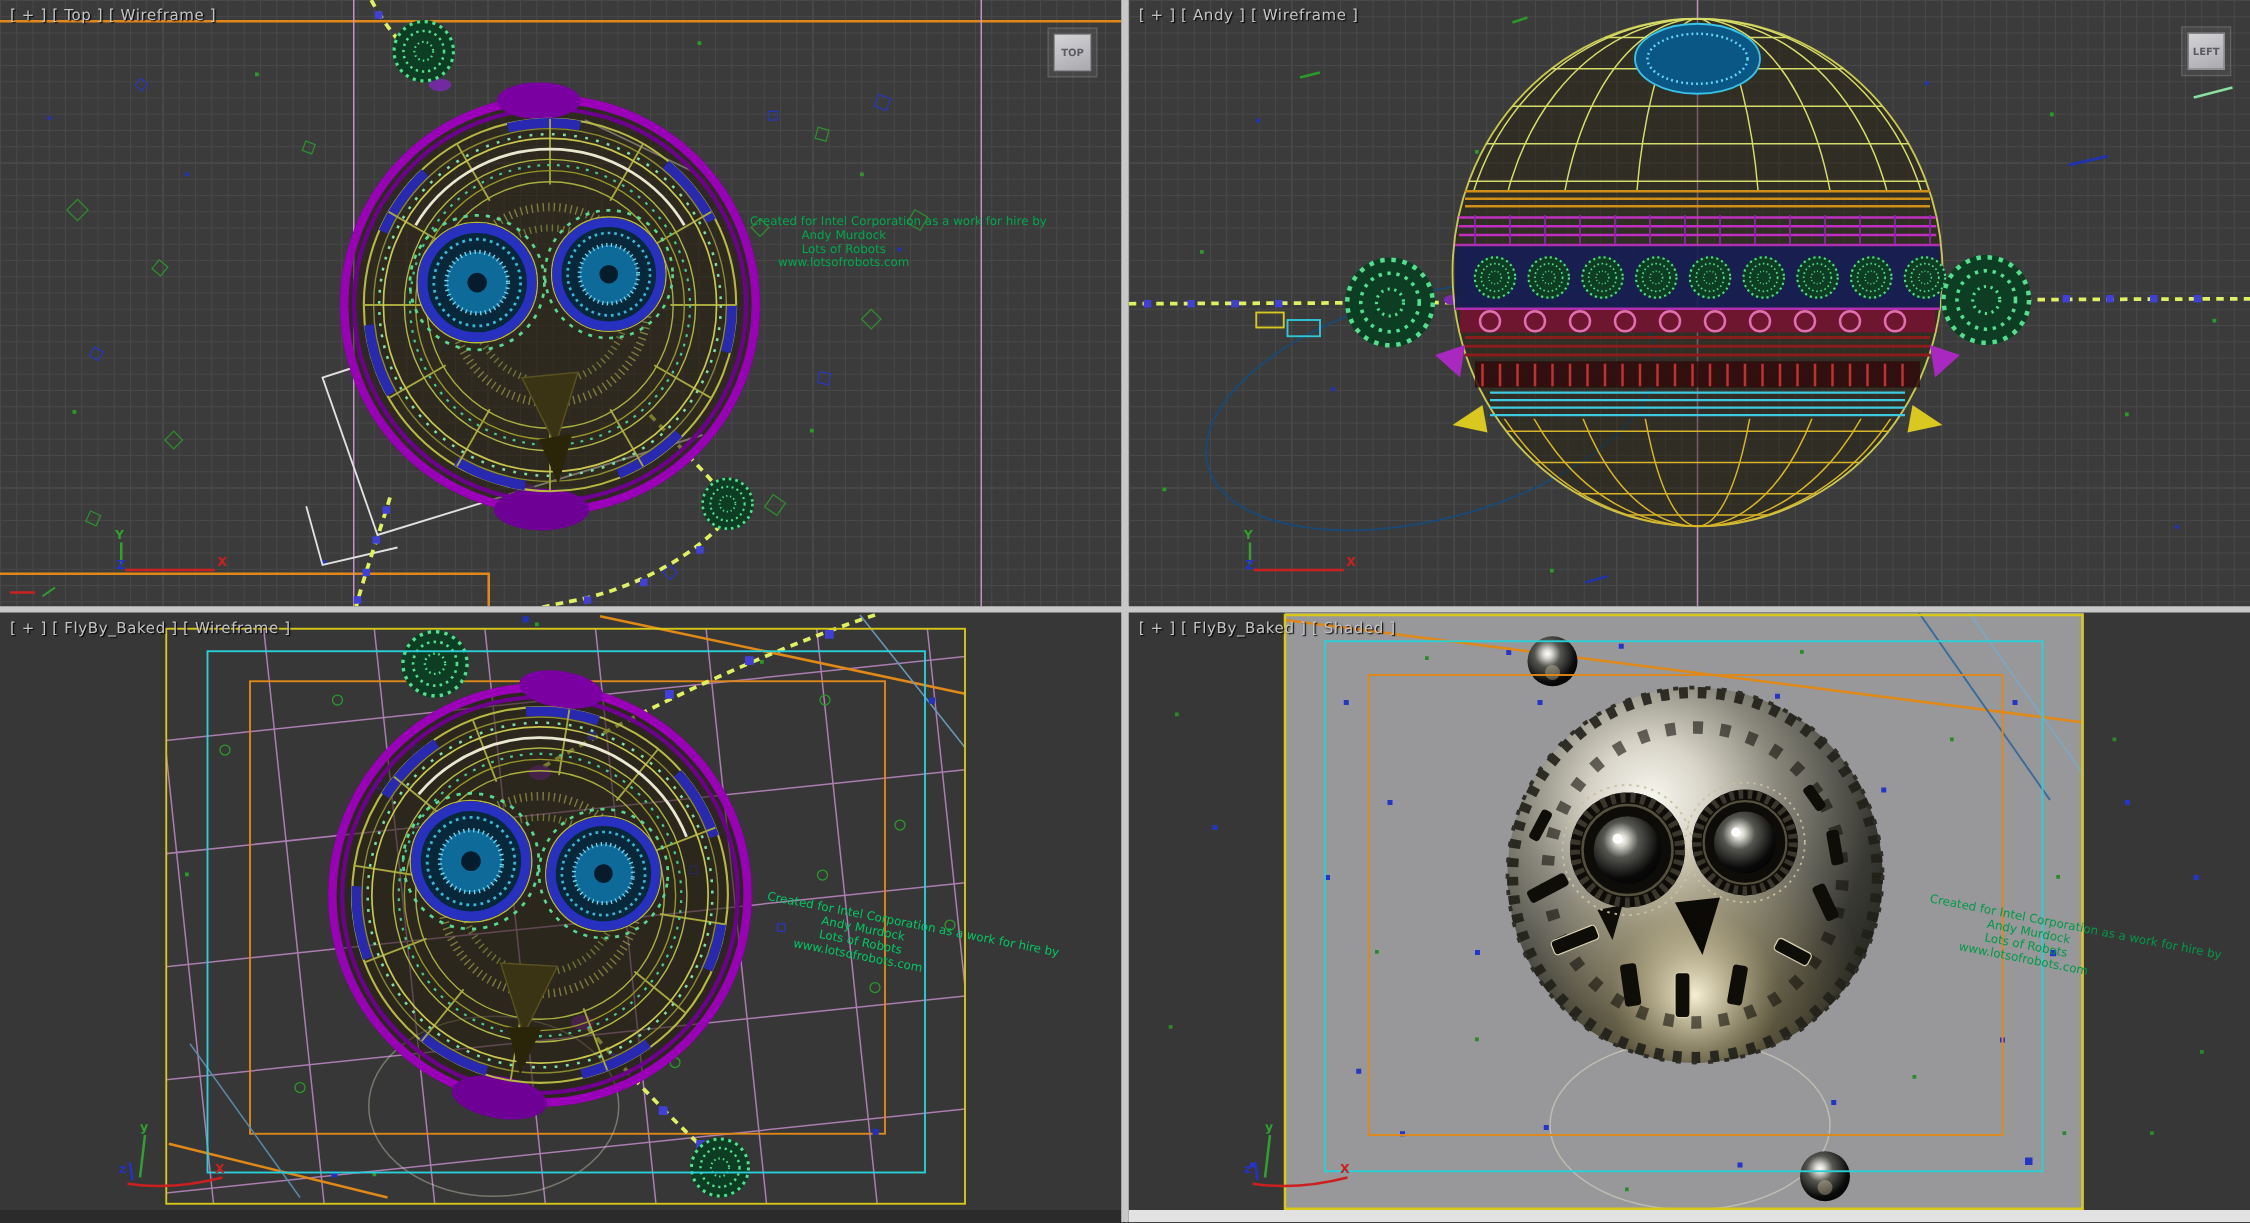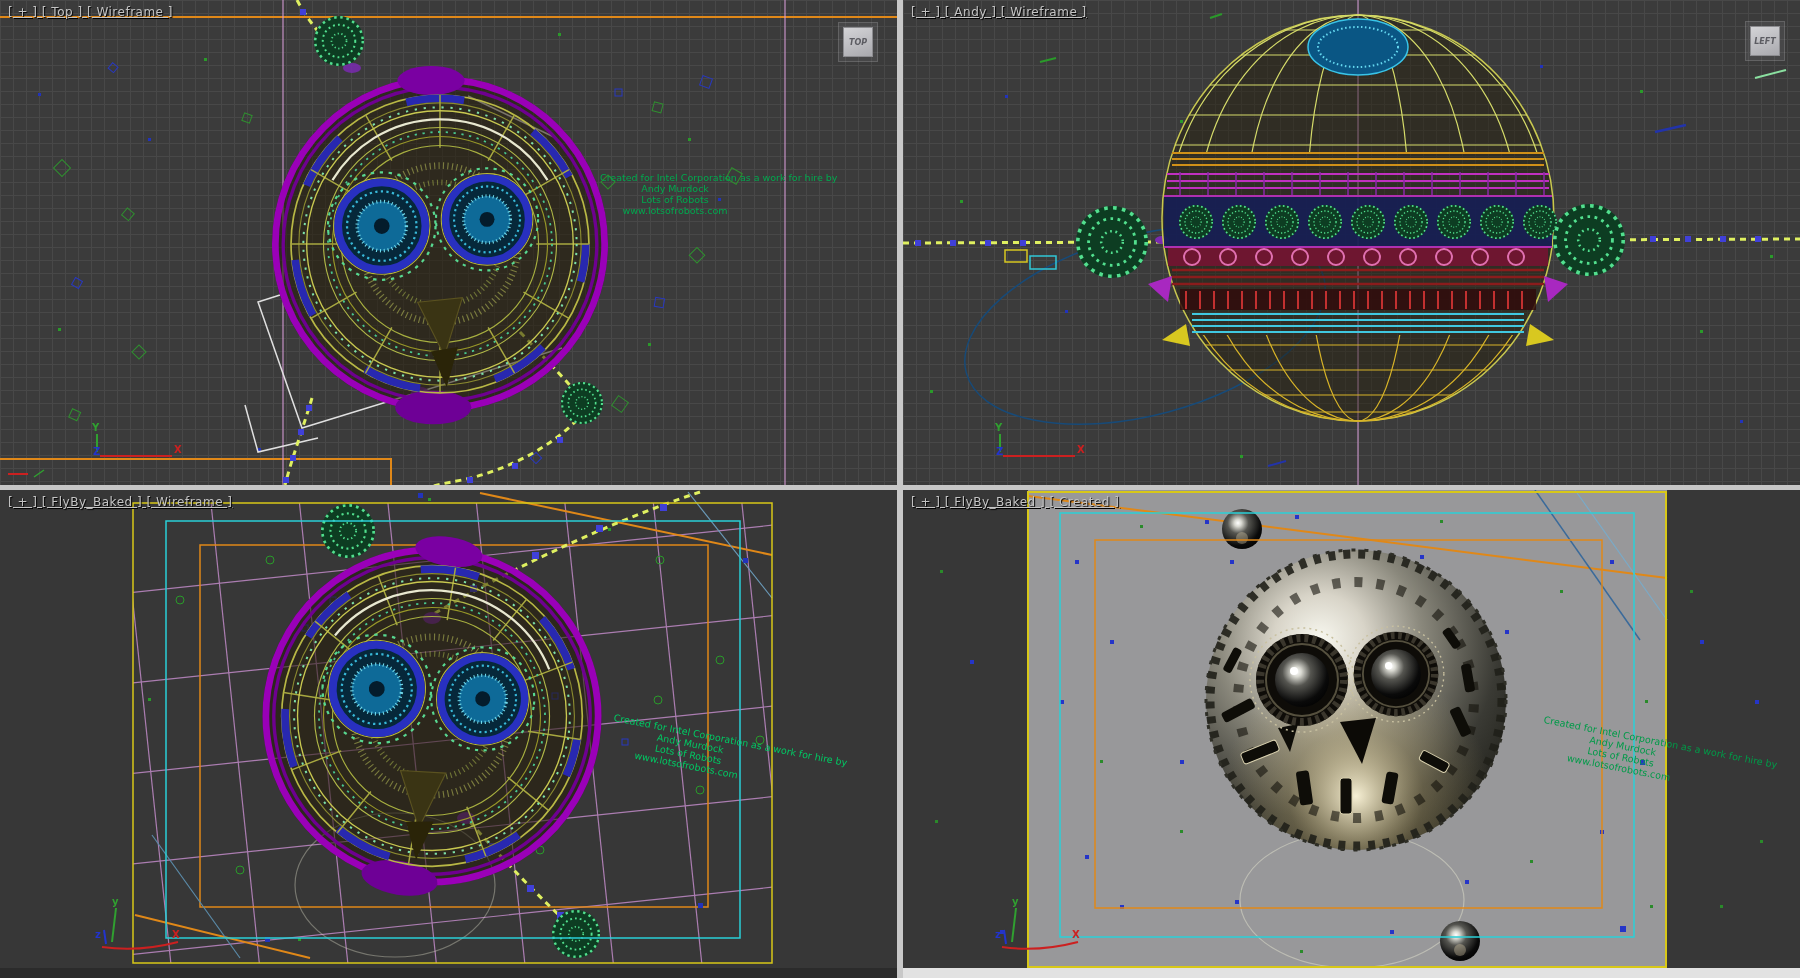--- a/index.html
+++ b/index.html
@@ -7,29 +7,29 @@
          font-family:"DejaVu Sans",sans-serif;}
   .vp{position:absolute;overflow:hidden;background:#373737;}
   .vp svg{position:absolute;left:0;top:0;display:block;}
   .grid{background-color:#3b3b3b;background-image:
       linear-gradient(#484848 1px,transparent 1px),
       linear-gradient(90deg,#484848 1px,transparent 1px),
       linear-gradient(#525252 1px,transparent 1px),
       linear-gradient(90deg,#525252 1px,transparent 1px);
       background-size:13px 13px,13px 13px,130px 130px,130px 130px;}
   .vplabel{position:absolute;left:8px;top:5px;z-index:6;color:#c4c4c4;font-size:12px;
-      letter-spacing:.5px;cursor:default;text-shadow:1px 1px 1px #000;white-space:nowrap;text-decoration:underline;}
+      letter-spacing:.5px;cursor:default;text-shadow:1px 1px 1px #000;white-space:nowrap;}
   .watermark{position:absolute;z-index:5;text-align:center;font-size:9.5px;line-height:11px;
       color:#00a84e;white-space:nowrap;}
   .wm-rot{transform:rotate(11deg);transform-origin:left top;}
   .viewcube{position:absolute;z-index:6;width:30px;height:30px;padding:4px;
       border:1px solid rgba(255,255,255,.15);background:rgba(130,130,135,.18);}
   .vc-face{width:28px;height:28px;border:1px solid #8c8c90;color:#5c5c62;
       background:linear-gradient(160deg,#d4d4d7,#a9a9ae);
-      font-size:8px;font-weight:bold;display:flex;align-items:center;justify-content:center;font-style:italic;}
+      font-size:8px;font-weight:bold;display:flex;align-items:center;justify-content:center;}
   .split{position:absolute;background:#c8c8c8;z-index:8;}
   .edge-strip{position:absolute;z-index:7;}
   text.ax{font-family:"DejaVu Sans",sans-serif;font-size:10px;font-weight:bold;}
 </style>
 </head>
 <body>
 
 <div id="stage">
 
   <div class="vp grid" style="left:0;top:0;width:897px;height:485px;">
@@ -599,21 +599,21 @@
 
       <g>
         <line x1="1016" y1="908" x2="1012" y2="942" stroke="#30a030" stroke-width="2"></line>
         <path d="M 1002,947 C 1030,951 1055,948 1078,942" fill="none" stroke="#cc2020" stroke-width="2"></path>
         <line x1="1004" y1="930" x2="1006" y2="944" stroke="#2233cc" stroke-width="2"></line>
         <text class="ax" x="1012" y="905" fill="#30a030">y</text>
         <text class="ax" x="995" y="938" fill="#2233cc">z</text>
         <text class="ax" x="1072" y="938" fill="#cc2020">X</text>
       </g>
     </svg>
-    <div class="vplabel">[ + ] [ FlyBy_Baked ] [ Created ]</div>
+    <div class="vplabel">[ + ] [ FlyBy_Baked ] [ Shaded ]</div>
     <div class="watermark wm-rot" style="left:642px;top:224px;width:165px;color:#009a48;">
       <div>Created for Intel Corporation as a work for hire by</div>
       <div>Andy Murdock</div>
       <div>Lots of Robots</div>
       <div>www.lotsofrobots.com</div>
     </div>
   </div>
 
   <div class="split" style="left:897px;top:0;width:6px;height:978px;"></div>
   <div class="split" style="left:0;top:485px;width:1800px;height:5px;"></div>

